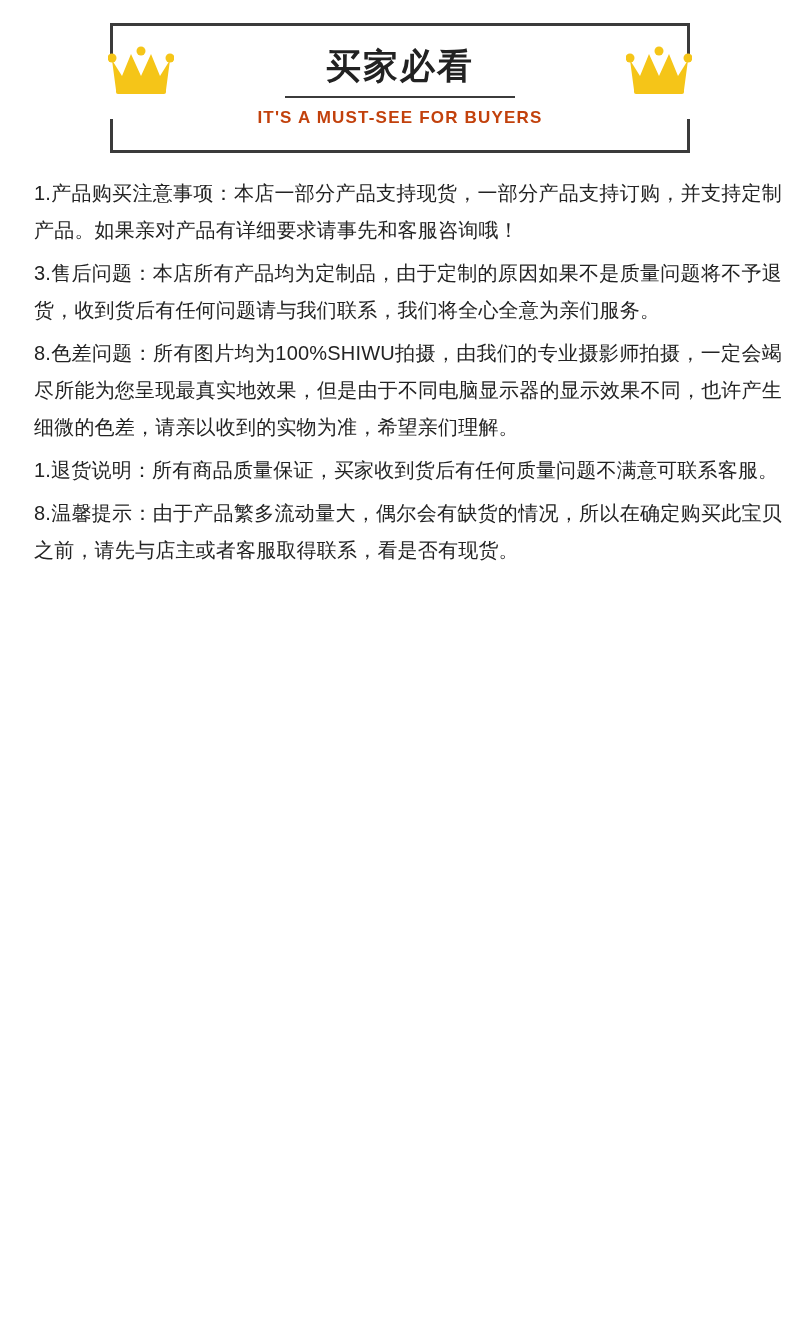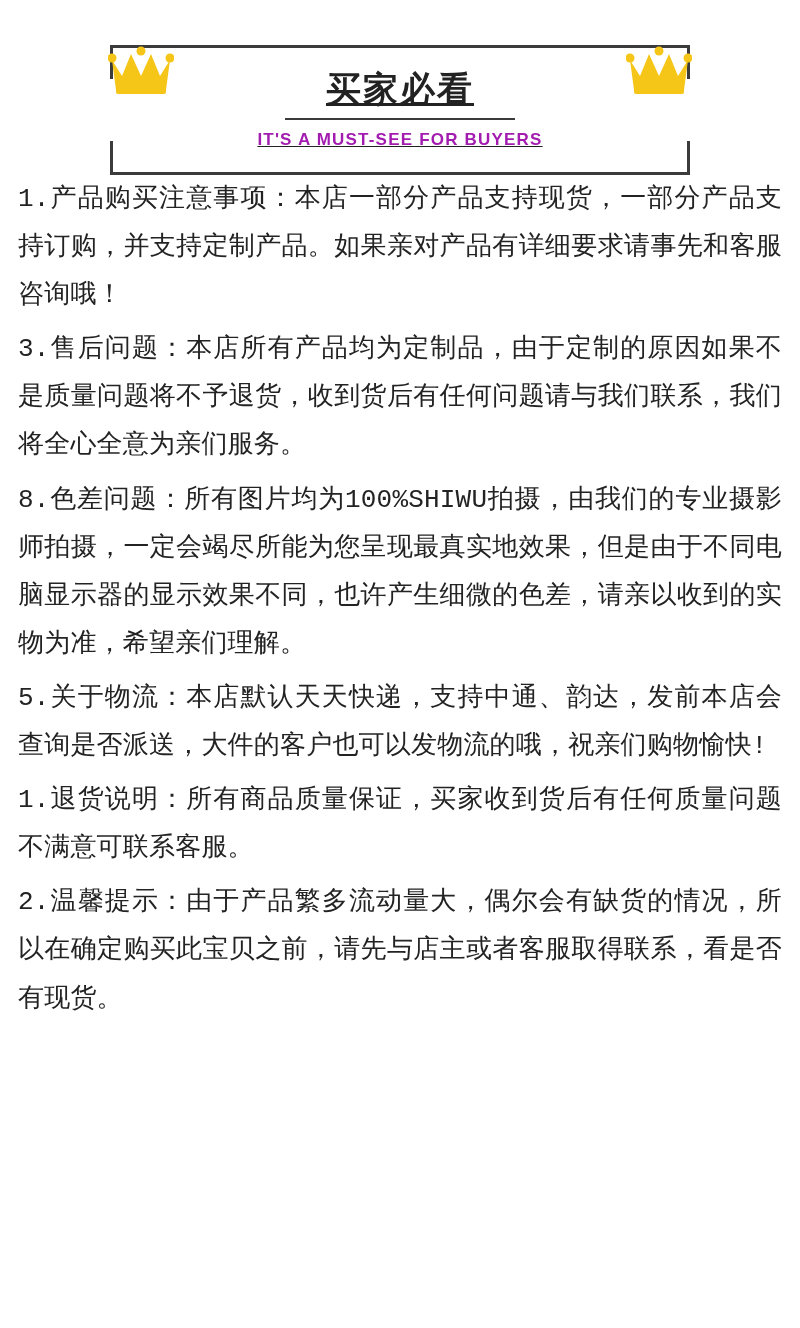--- a/index.html
+++ b/index.html
@@ -22,23 +22,22 @@
     padding: 0;
     position: relative;
     background: #ffffff;
   }
 
   
   .banner {
     position: relative;
     height: 175px;
     display: flex;
-    align-items: flex-end;
+    align-items: center;
     justify-content: center;
-    text-decoration: underline;
   }
 
   .banner-inner {
     position: relative;
     width: 580px;
     height: 130px;
     display: flex;
     align-items: center;
     justify-content: center;
   }
@@ -86,48 +85,47 @@
     width: 230px;
     height: 2px;
     background: #3b3b3b;
     margin: 0 auto 10px auto;
   }
 
   .banner-sub {
     font-size: 17px;
     font-weight: bold;
     letter-spacing: 1.2px;
-    color: #a21caf;
+    color: #c2410c;
     white-space: nowrap;
   }
 
   
   .crown {
     position: absolute;
     top: 46px;
     width: 66px;
     height: 50px;
     z-index: 4;
   }
   .crown.left  { left: 108px; }
   .crown.right { right: 108px; }
 
   
   .content {
     padding: 0 18px 30px 18px;
   }
 
   .para {
-    font-size: 26px;
+    font-size: 20px;
     line-height: 1.85;
     color: #232323;
-    margin: 0 0 6px 0;
+    margin: 0 0 6px 16px;
     text-align: justify;
     letter-spacing: 0.2px;
-    font-family: Liberation Mono, monospace;
   }
 
   .para:last-child {
     margin-bottom: 0;
   }
 </style>
 </head>
 <body>
 
 <div class="page">
@@ -169,18 +167,17 @@
         <div class="banner-divider"></div>
         <div class="banner-sub">IT'S A MUST-SEE FOR BUYERS</div>
       </div>
     </div>
   </div>
 
   <div class="content">
     <p class="para">1.产品购买注意事项：本店一部分产品支持现货，一部分产品支持订购，并支持定制产品。如果亲对产品有详细要求请事先和客服咨询哦！</p>
     <p class="para">3.售后问题：本店所有产品均为定制品，由于定制的原因如果不是质量问题将不予退货，收到货后有任何问题请与我们联系，我们将全心全意为亲们服务。</p>
     <p class="para">8.色差问题：所有图片均为100%SHIWU拍摄，由我们的专业摄影师拍摄，一定会竭尽所能为您呈现最真实地效果，但是由于不同电脑显示器的显示效果不同，也许产生细微的色差，请亲以收到的实物为准，希望亲们理解。</p>
-    <p class="para">5.关于物流：本店默认天天快递，支持中通、韵达，发前本店会查询是否派送，大件的客户也可以发物流的哦，祝亲们购物愉快!</p>
     <p class="para">1.退货说明：所有商品质量保证，买家收到货后有任何质量问题不满意可联系客服。</p>
-    <p class="para">2.温馨提示：由于产品繁多流动量大，偶尔会有缺货的情况，所以在确定购买此宝贝之前，请先与店主或者客服取得联系，看是否有现货。</p>
+    <p class="para">8.温馨提示：由于产品繁多流动量大，偶尔会有缺货的情况，所以在确定购买此宝贝之前，请先与店主或者客服取得联系，看是否有现货。</p>
   </div>
 
 </div>
 
 </body></html>

